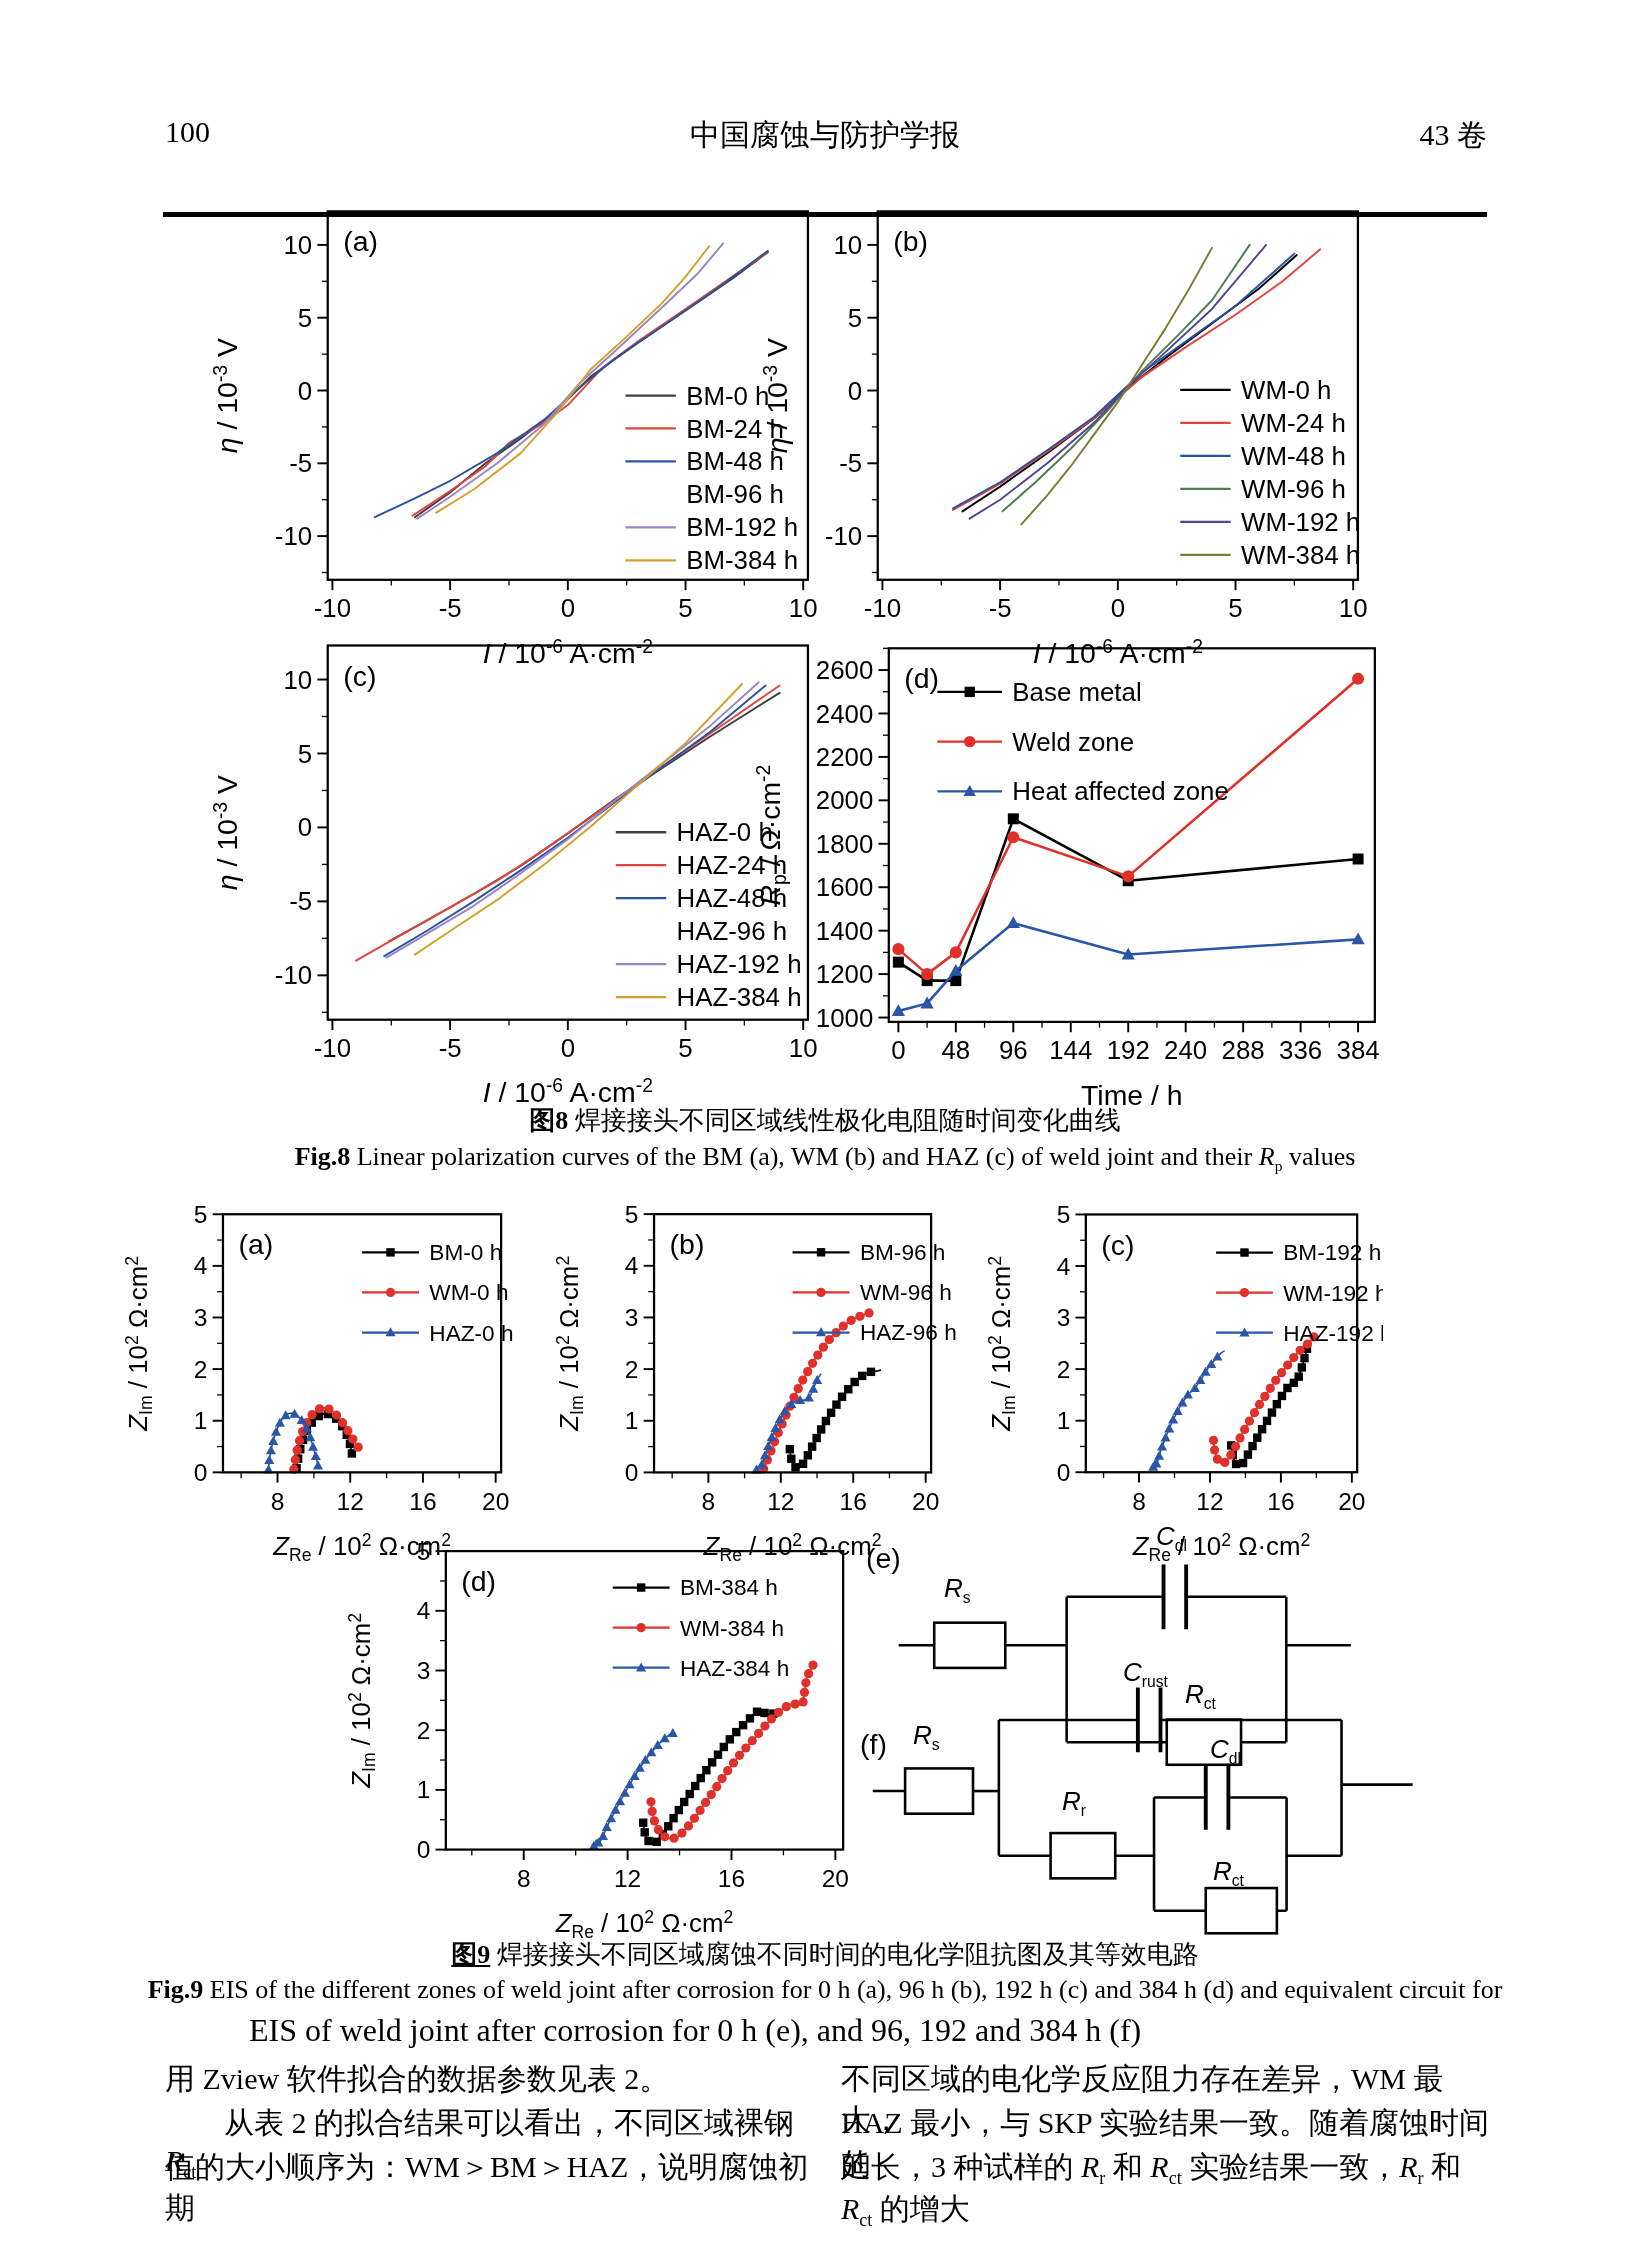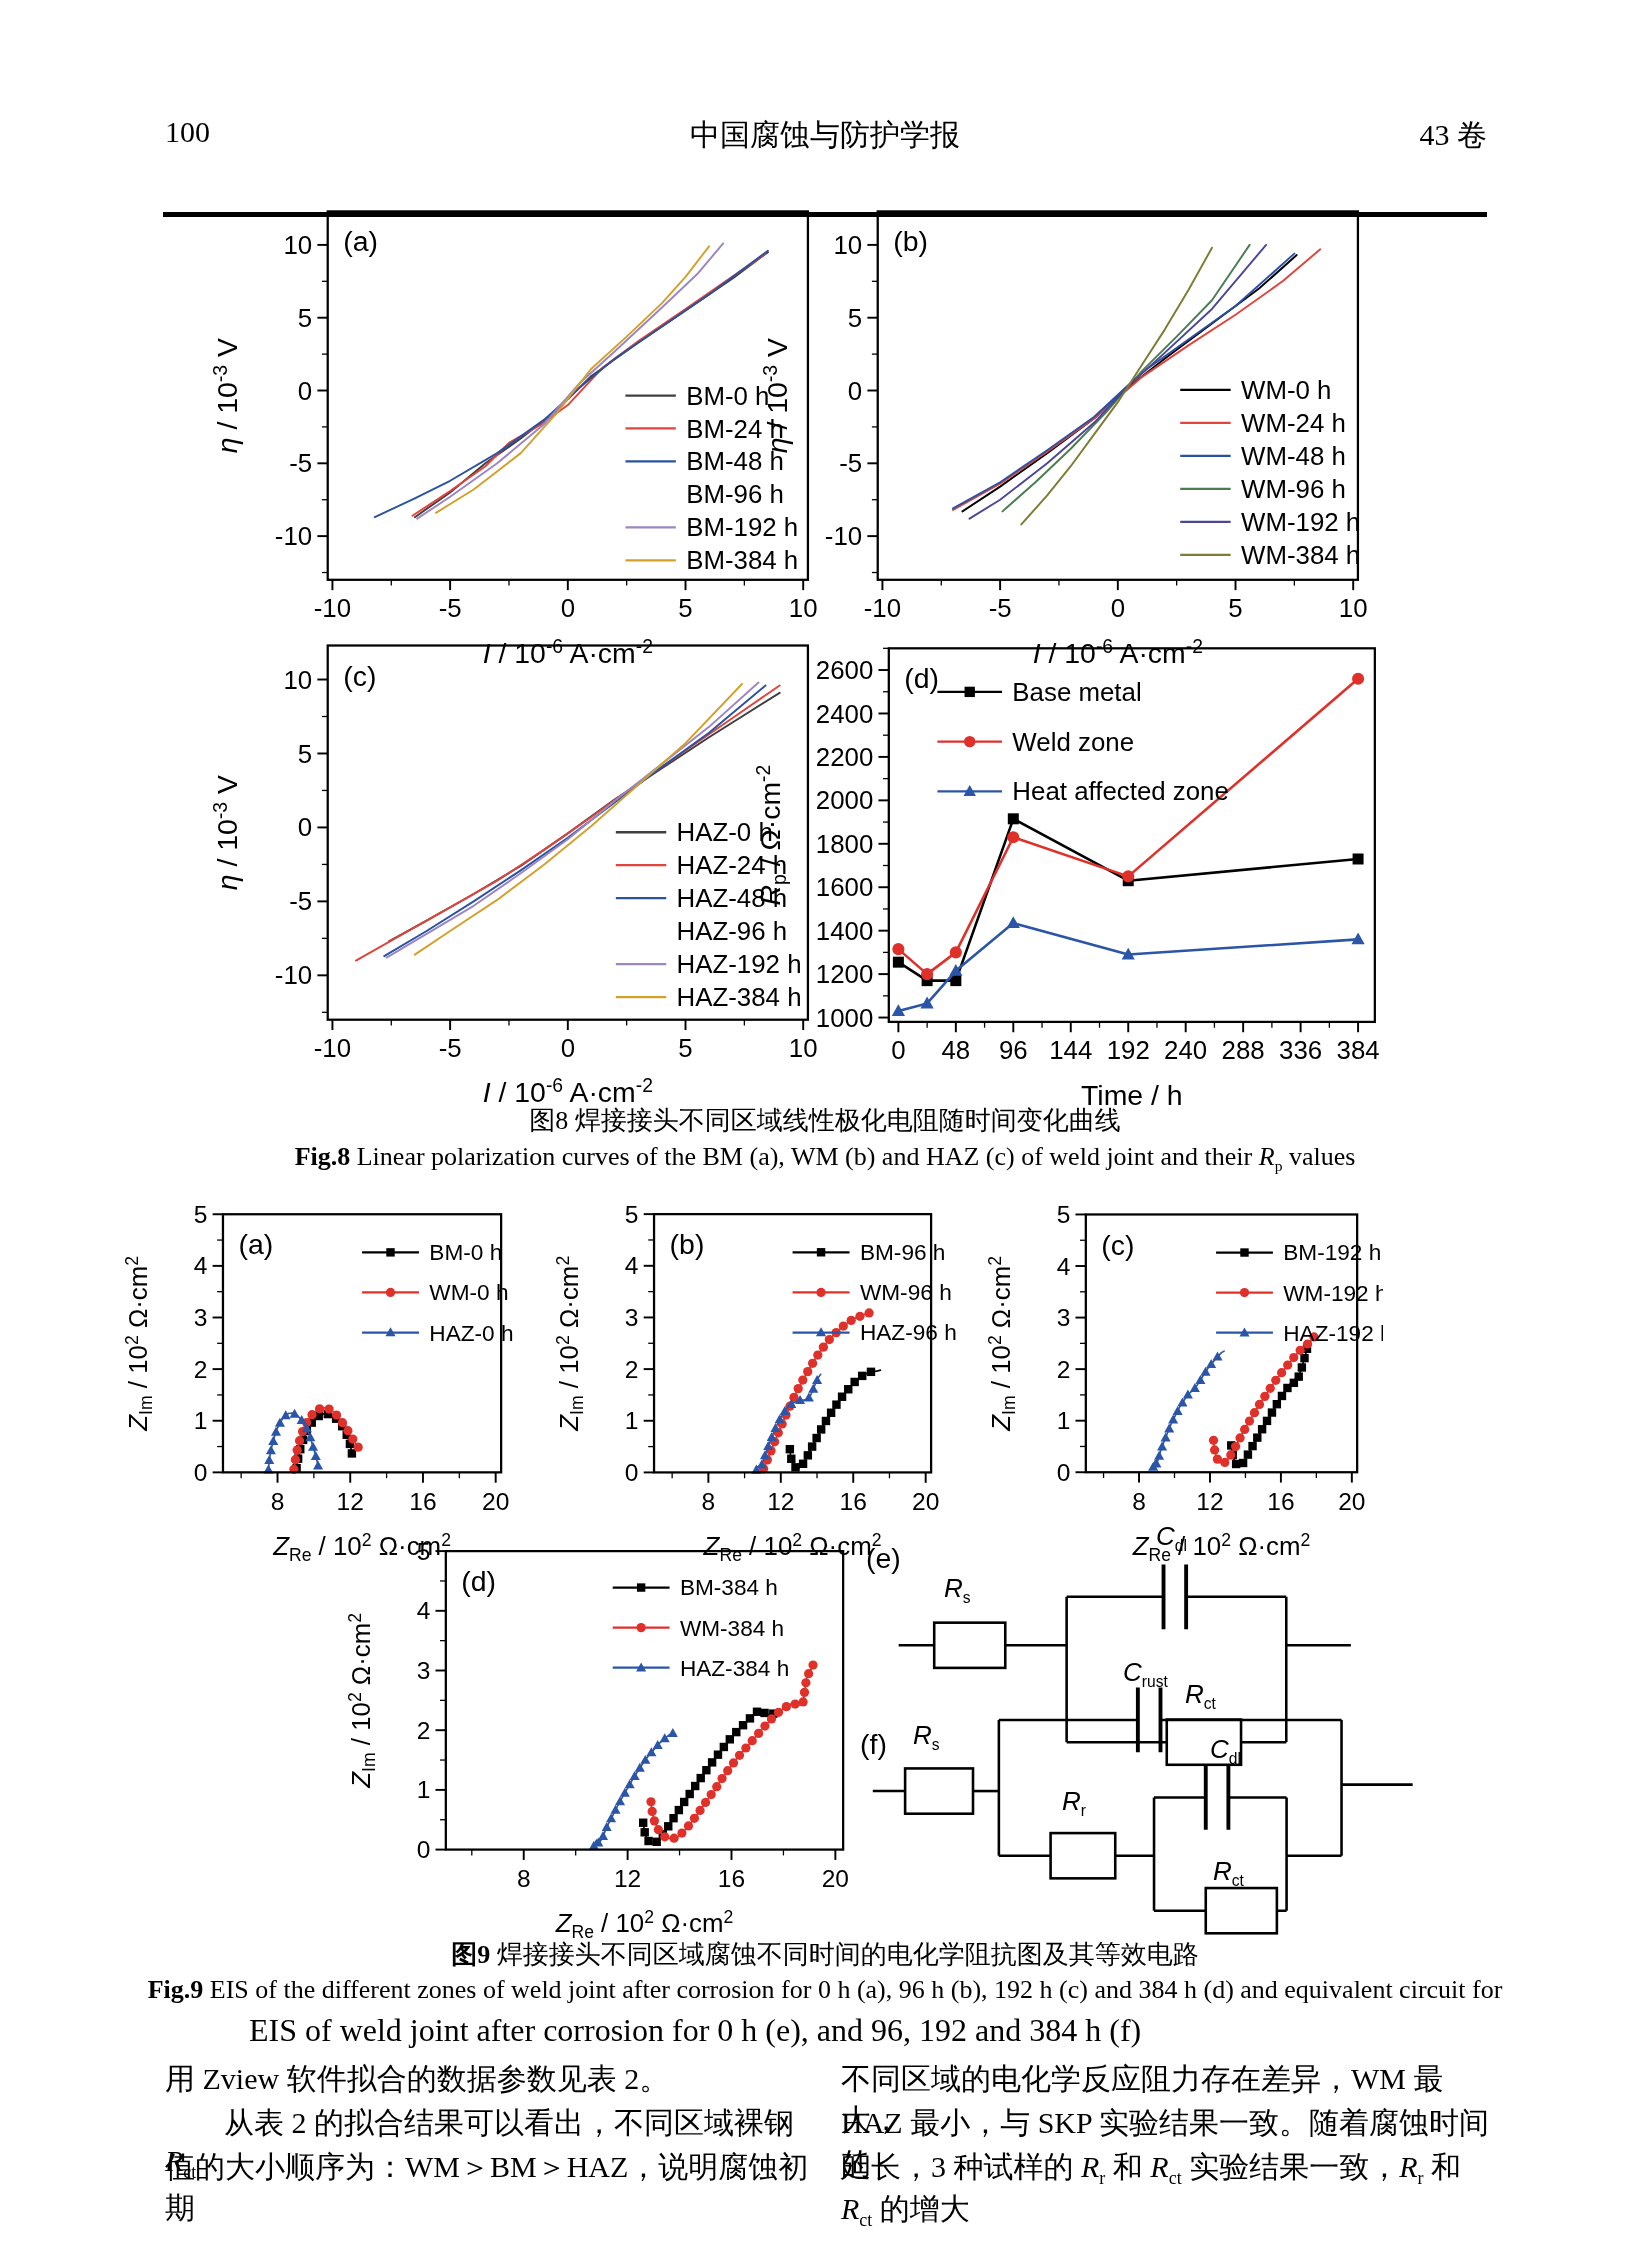--- a/index.html
+++ b/index.html
@@ -275,21 +275,21 @@
         <text x="401.2" y="131.4" font-size="40" fill="#000">Base metal</text>
         <line x1="285.2" y1="194.4" x2="385.2" y2="194.4" stroke="#e0302a" stroke-width="3.5"></line>
         <circle cx="335.2" cy="194.4" r="8.8" fill="#e0302a"></circle>
         <text x="401.2" y="208.4" font-size="40" fill="#000">Weld zone</text>
         <line x1="285.2" y1="271.4" x2="385.2" y2="271.4" stroke="#2b55a7" stroke-width="3.5"></line>
         <path d="M335.2,261.47999999999996 L344.8,278.59999999999997 L325.59999999999997,278.59999999999997 Z" fill="#2b55a7"></path>
         <text x="401.2" y="285.4" font-size="40" fill="#000">Heat affected zone</text>
       </g>
     </svg>
 
-  <div class="cap" style="top:1103px"><span style="font-weight: normal;">图8</span><span> 焊接接头不同区域线性极化电阻随时间变化曲线</span></div>
+  <div class="cap" style="top:1103px"><span style="font-weight: bold;">图8</span><span> 焊接接头不同区域线性极化电阻随时间变化曲线</span></div>
   <div class="cap" style="top:1142px"><span style="font-weight: bold;">Fig.8</span><span> Linear polarization curves of the BM (a), WM (b) and HAZ (c) of weld joint and their </span><span style="font-style: italic;">R</span><sub>p</sub><span> values</span></div>
 
   <svg class="chart" width="414" height="391" viewBox="0 0 640 604" style="left: 113px; top: 1185px;">
       <g font-family="Liberation Sans, DejaVu Sans, sans-serif">
         <line x1="254.31372549019608" y1="444" x2="254.31372549019608" y2="460" stroke="#000" stroke-width="3"></line>
         <text x="254.31372549019608" y="502" text-anchor="middle" font-size="38" fill="#000">8</text>
         <line x1="366.73202614379085" y1="444" x2="366.73202614379085" y2="460" stroke="#000" stroke-width="3"></line>
         <text x="366.73202614379085" y="502" text-anchor="middle" font-size="38" fill="#000">12</text>
         <line x1="479.1503267973856" y1="444" x2="479.1503267973856" y2="460" stroke="#000" stroke-width="3"></line>
         <text x="479.1503267973856" y="502" text-anchor="middle" font-size="38" fill="#000">16</text>
@@ -736,21 +736,21 @@
       <path d="M700,315 H785"></path>
     </g>
   </svg>
   <div class="cpanel" style="left:860px;top:1728px">(f)</div>
   <div class="clbl" style="left:913px;top:1720px"><span style="font-style: italic;">R</span><sub>s</sub></div>
   <div class="clbl" style="left:1123px;top:1657px"><span style="font-style: italic;">C</span><sub>rust</sub></div>
   <div class="clbl" style="left:1062px;top:1786px"><span style="font-style: italic;">R</span><sub>r</sub></div>
   <div class="clbl" style="left:1210px;top:1734px"><span style="font-style: italic;">C</span><sub>dl</sub></div>
   <div class="clbl" style="left:1213px;top:1856px"><span style="font-style: italic;">R</span><sub>ct</sub></div>
 
-  <div class="cap" style="top:1937px"><span style="font-weight: bold;">图9</span><span> 焊接接头不同区域腐蚀不同时间的电化学阻抗图及其等效电路</span></div>
+  <div class="cap" style="top:1937px"><span style="font-weight: bold; text-decoration: underline;">图9</span><span> 焊接接头不同区域腐蚀不同时间的电化学阻抗图及其等效电路</span></div>
   <div class="cap" style="top:1975px"><span style="font-weight: bold;">Fig.9</span><span> EIS of the different zones of weld joint after corrosion for 0 h (a), 96 h (b), 192 h (c) and 384 h (d) and equivalent circuit for</span></div>
   <div class="cap2" style="top:2012px"><span>EIS of weld joint after corrosion for 0 h (e), and 96, 192 and 384 h (f)</span></div>
 
   <div class="bl" style="left:165px;top:2059px;width:647px"><span>用 Zview 软件拟合的数据参数见表 2。</span></div>
   <div class="bl ind" style="left:165px;top:2103px;width:647px"><span>从表 2 的拟合结果可以看出，不同区域裸钢 </span><span style="font-style: italic;">R</span><sub>ct</sub></div>
   <div class="bl" style="left:165px;top:2147px;width:647px"><span>值的大小顺序为：WM＞BM＞HAZ，说明腐蚀初期</span></div>
   <div class="bl" style="left:841px;top:2103px"><span>HAZ 最小，与 SKP 实验结果一致。随着腐蚀时间的</span></div>
   <div class="bl" style="left:841px;top:2059px"><span>不同区域的电化学反应阻力存在差异，WM 最大，</span></div>
   <div class="bl" style="left:841px;top:2147px"><span>延长，3 种试样的 </span><span style="font-style: italic;">R</span><sub>r</sub><span> 和 </span><span style="font-style: italic;">R</span><sub>ct</sub><span> 实验结果一致，</span><span style="font-style: italic;">R</span><sub>r</sub><span> 和 </span><span style="font-style: italic;">R</span><sub>ct</sub><span> 的增大</span></div>
 

